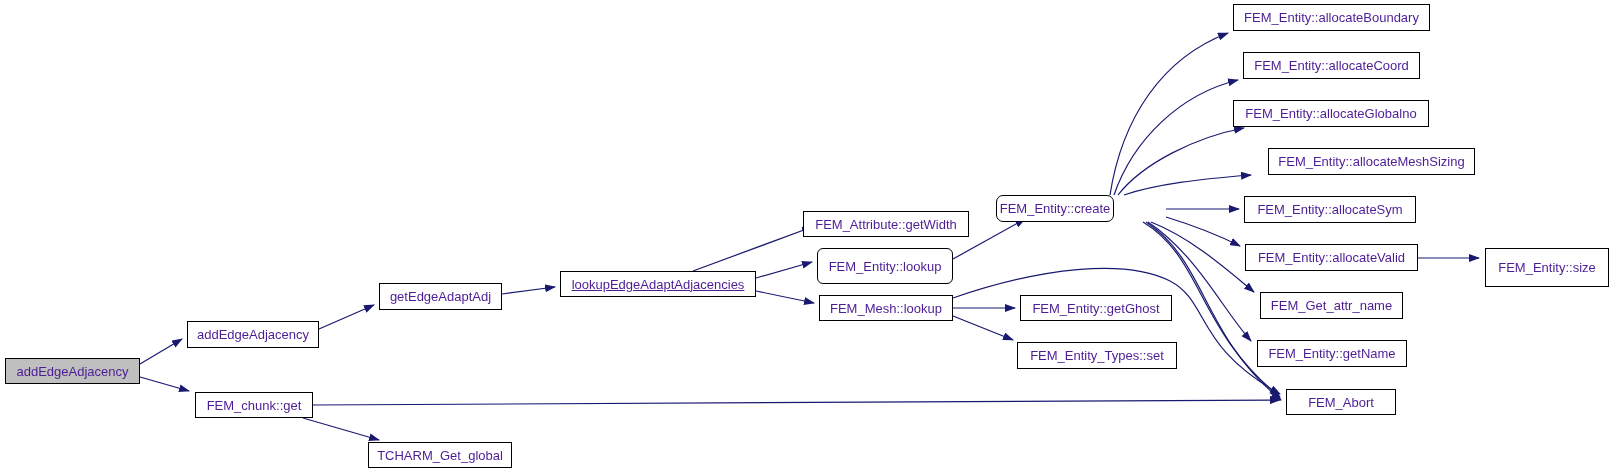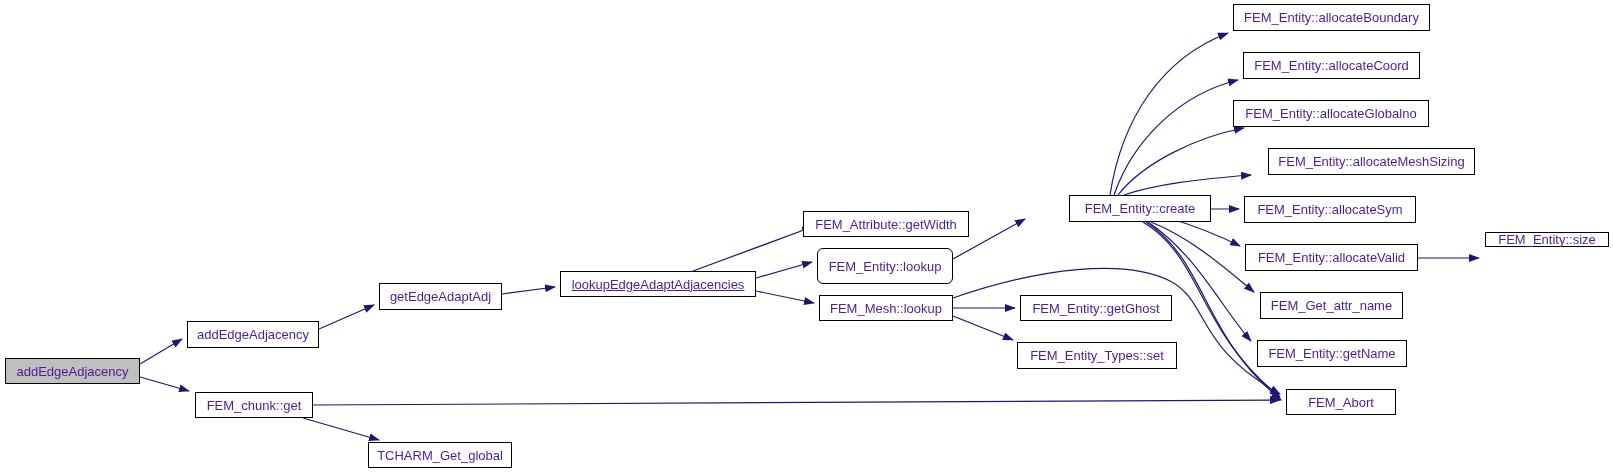--- a/index.html
+++ b/index.html
@@ -108,42 +108,42 @@
       </div>
       <div class="node" style="left: 819px; top: 295px; width: 134px; height: 26px;">
         <span>FEM_Mesh::lookup</span>
       </div>
       <div class="node" style="left: 1020px; top: 295px; width: 152px; height: 26px;">
         <span>FEM_Entity::getGhost</span>
       </div>
       <div class="node" style="left: 1017px; top: 342px; width: 160px; height: 27px;">
         <span>FEM_Entity_Types::set</span>
       </div>
-      <div class="node" style="left: 1069px; top: 195px; width: 142px; height: 27px;">
+      <div class="node" style="left: 996px; top: 195px; width: 118px; height: 27px; border-radius: 7px;">
         <span>FEM_Entity::create</span>
       </div>
       <div class="node" style="left: 1233px; top: 4px; width: 197px; height: 27px;">
         <span>FEM_Entity::allocateBoundary</span>
       </div>
       <div class="node" style="left: 1243px; top: 52px; width: 177px; height: 27px; text-align: right;">
         <span>FEM_Entity::allocateCoord</span>
       </div>
       <div class="node" style="left: 1233px; top: 100px; width: 196px; height: 27px;">
         <span>FEM_Entity::allocateGlobalno</span>
       </div>
       <div class="node" style="left: 1268px; top: 148px; width: 207px; height: 27px;">
         <span>FEM_Entity::allocateMeshSizing</span>
       </div>
       <div class="node" style="left: 1244px; top: 196px; width: 172px; height: 27px;">
         <span>FEM_Entity::allocateSym</span>
       </div>
       <div class="node" style="left: 1245px; top: 244px; width: 173px; height: 27px;">
         <span>FEM_Entity::allocateValid</span>
       </div>
-      <div class="node" style="left: 1485px; top: 232px; width: 124px; height: 15px;">
+      <div class="node" style="left: 1485px; top: 248px; width: 124px; height: 39px;">
         <span>FEM_Entity::size</span>
       </div>
       <div class="node" style="left: 1260px; top: 292px; width: 143px; height: 27px;">
         <span>FEM_Get_attr_name</span>
       </div>
       <div class="node" style="left: 1257px; top: 340px; width: 150px; height: 27px;">
         <span>FEM_Entity::getName</span>
       </div>
       <div class="node" style="left: 1286px; top: 389px; width: 110px; height: 26px;">
         <span>FEM_Abort</span>

